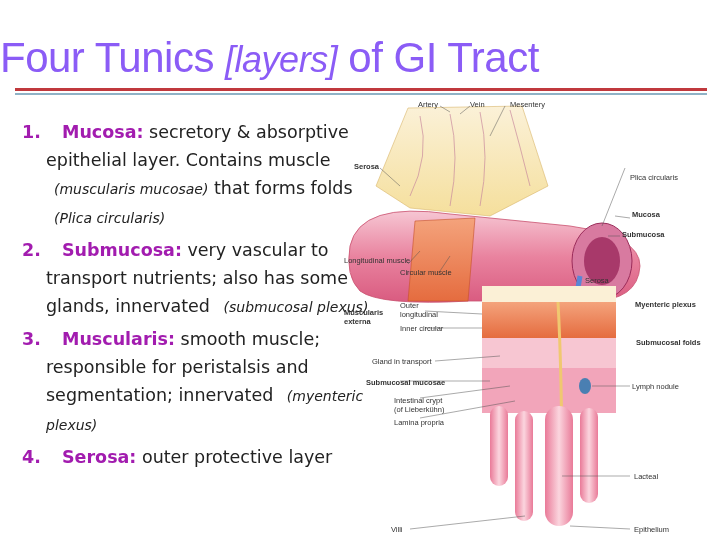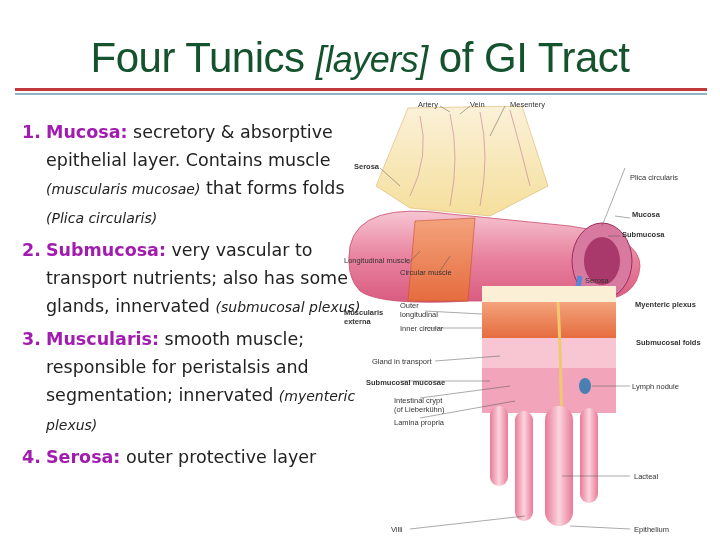--- a/index.html
+++ b/index.html
@@ -1,29 +1,29 @@
 <!DOCTYPE html>
 <html><head>
 <meta charset="utf-8">
 <style>
   html, body { margin: 0; padding: 0; background: #ffffff; }
   body { width: 720px; height: 539px; position: relative; overflow: hidden; font-family: "Liberation Sans", sans-serif; }
   .title {
-    position: absolute; left: 0; top: 34px; width: 720px; text-align: center;
-    font-family: "Liberation Sans", sans-serif; font-size: 42px; color: #14532d; letter-spacing: -0.5px;
+    position: absolute; left: 0; top: 34px; width: 720px; text-align: left;
+    font-family: "Liberation Sans", sans-serif; font-size: 42px; color: #8b5cf6; letter-spacing: -0.5px;
   }
   .title .ital { font-style: italic; font-size: 36px; }
   .rule-red { position: absolute; left: 15px; top: 88px; width: 692px; height: 3px; background: #c0393d; }
   .rule-blue { position: absolute; left: 15px; top: 93px; width: 692px; height: 2px; background: #8fb2c6; }
 
   .list { position: absolute; left: 22px; top: 118px; width: 350px; font-family: "DejaVu Sans", sans-serif; color: #222; }
   .item { position: relative; padding-left: 24px; font-size: 17.5px; line-height: 28px; margin-bottom: 4px; }
   .item .num { position: absolute; left: 0; top: 0; color: #a21caf; font-weight: bold; }
-  .item .term { color: #a21caf; font-weight: bold; }
-  .item .paren { font-style: italic; font-size: 14px; }
+  .item .term { color: #a21caf; font-weight: bold; margin-left: 16px; }
+  .item .paren { font-style: italic; font-size: 14px; margin-left: 8px; }
 
   .diagram { position: absolute; left: 340px; top: 96px; width: 380px; height: 505px; }
   .lbl { position: absolute; font-family: "Liberation Sans", sans-serif; font-size: 7.5px; color: #333; white-space: nowrap; }
   .lbl.b { font-weight: bold; }
 </style>
 </head>
 <body>
 
 <div class="title">
   <span>Four Tunics </span><span class="ital">[layers]</span><span> of GI Tract</span>

